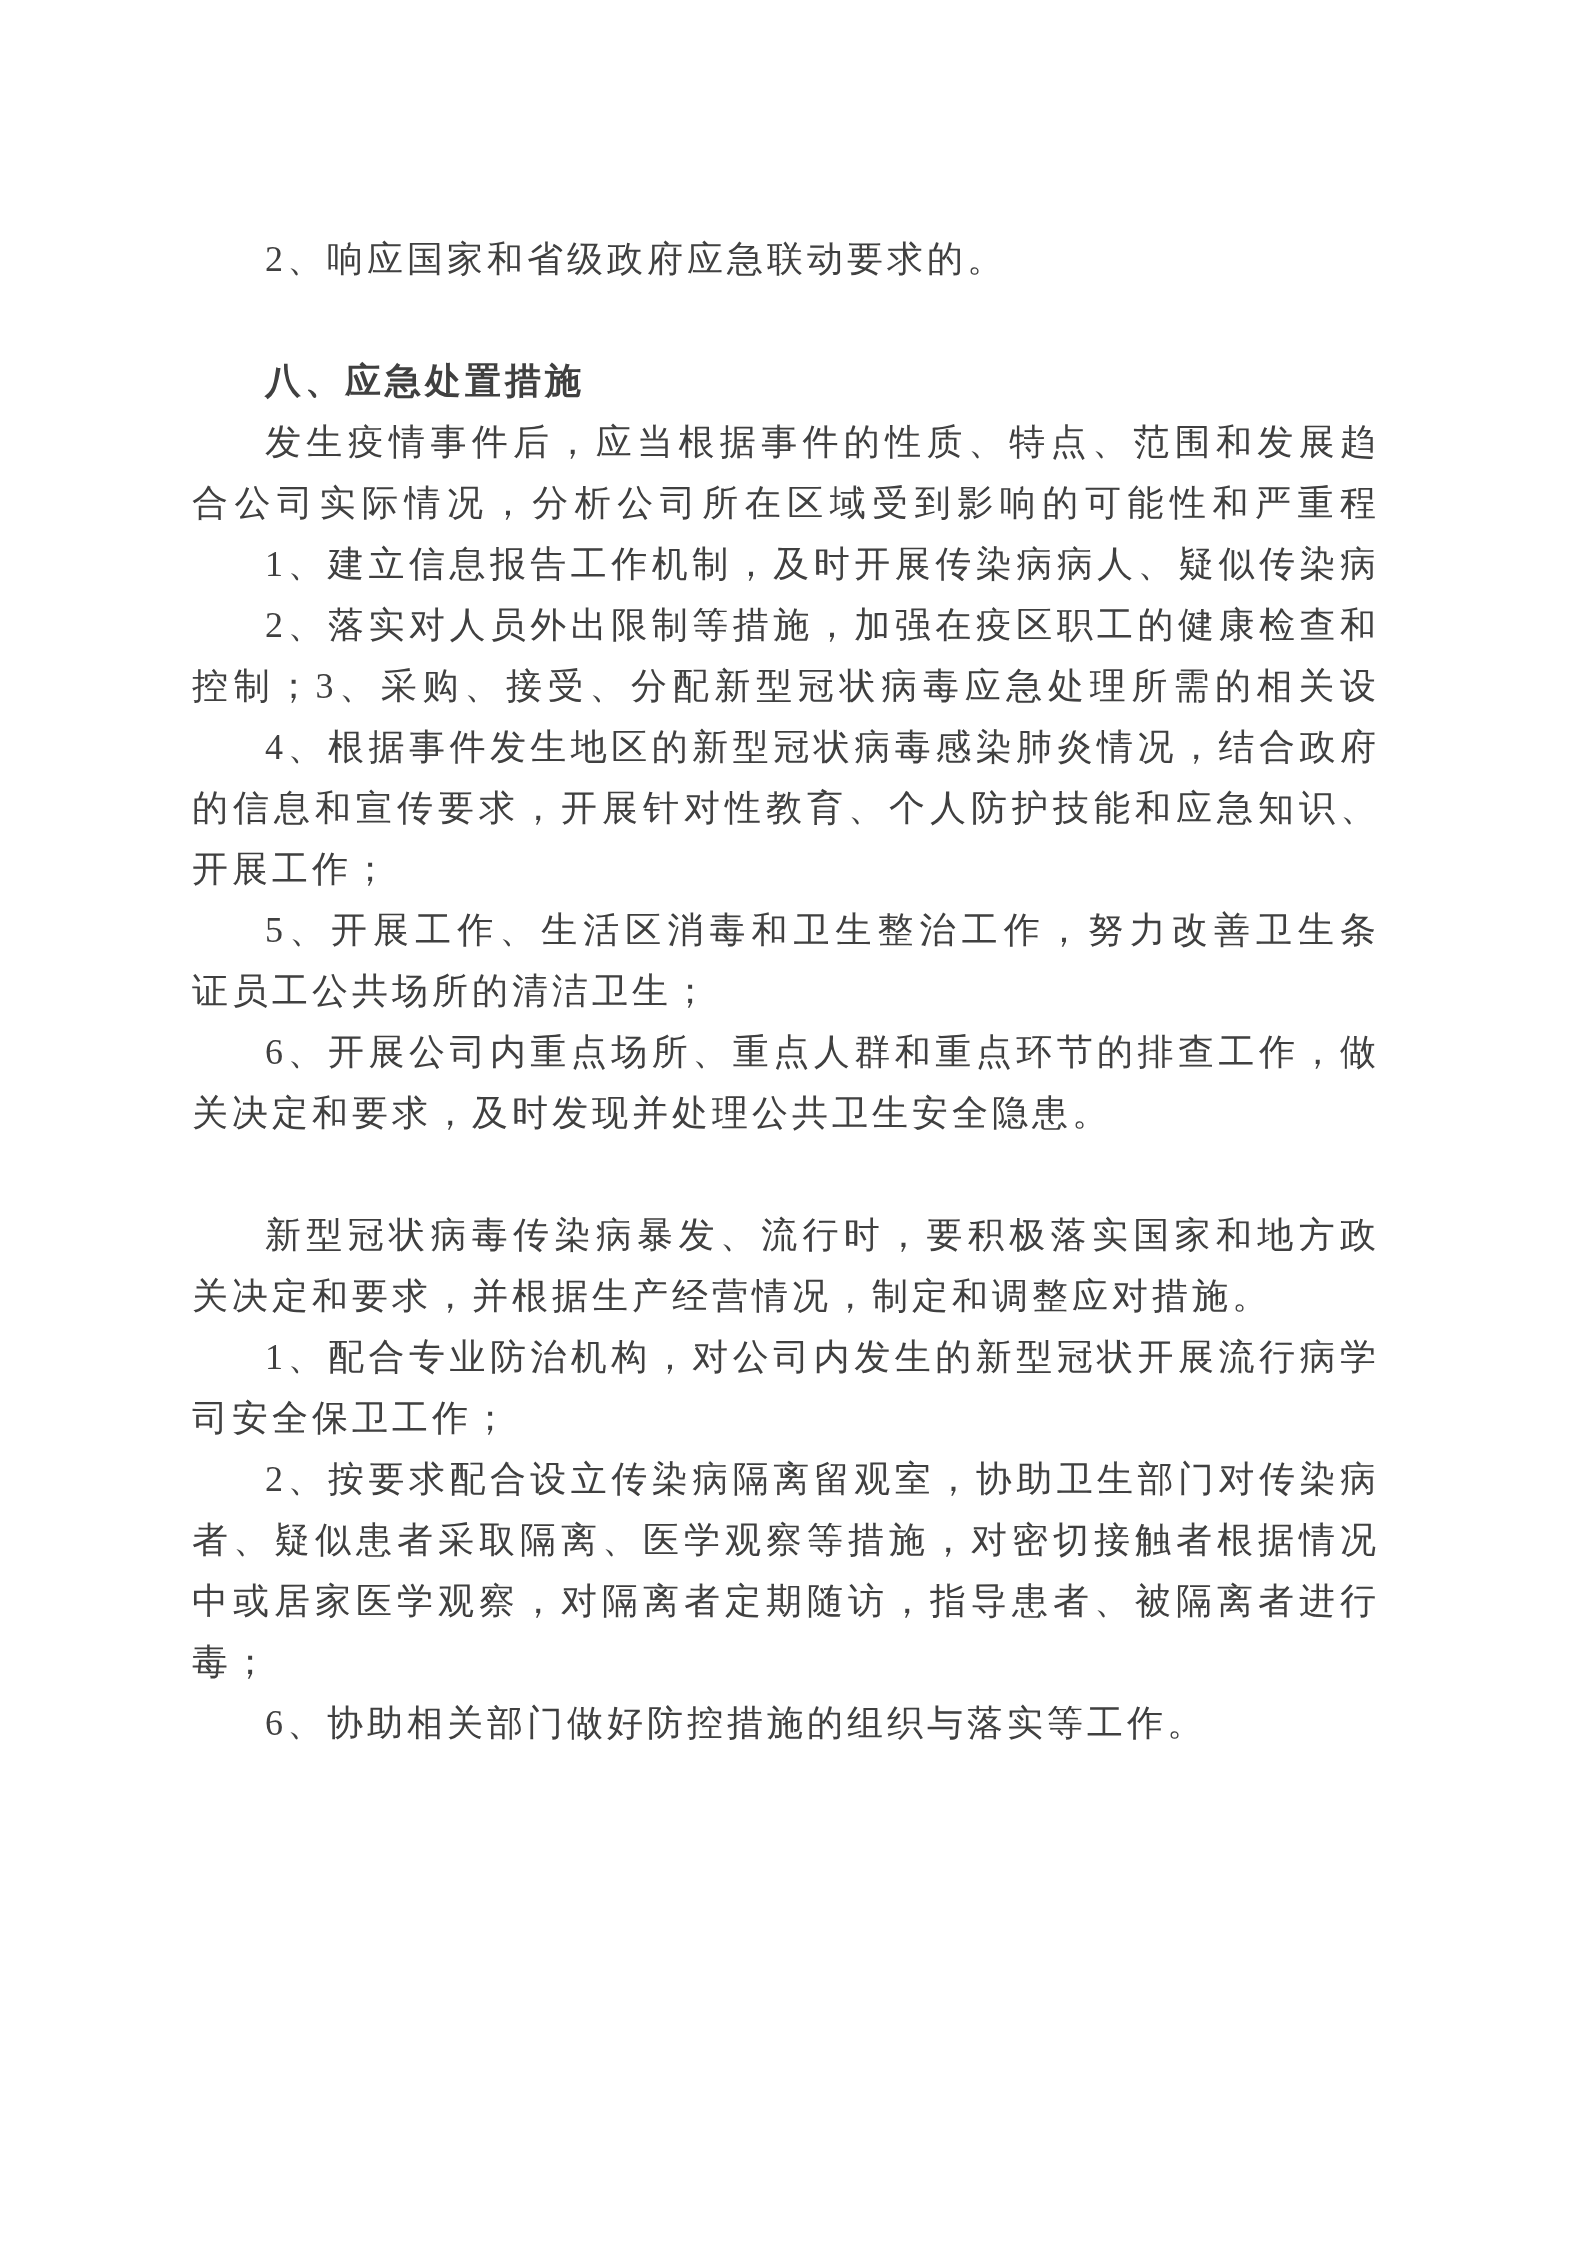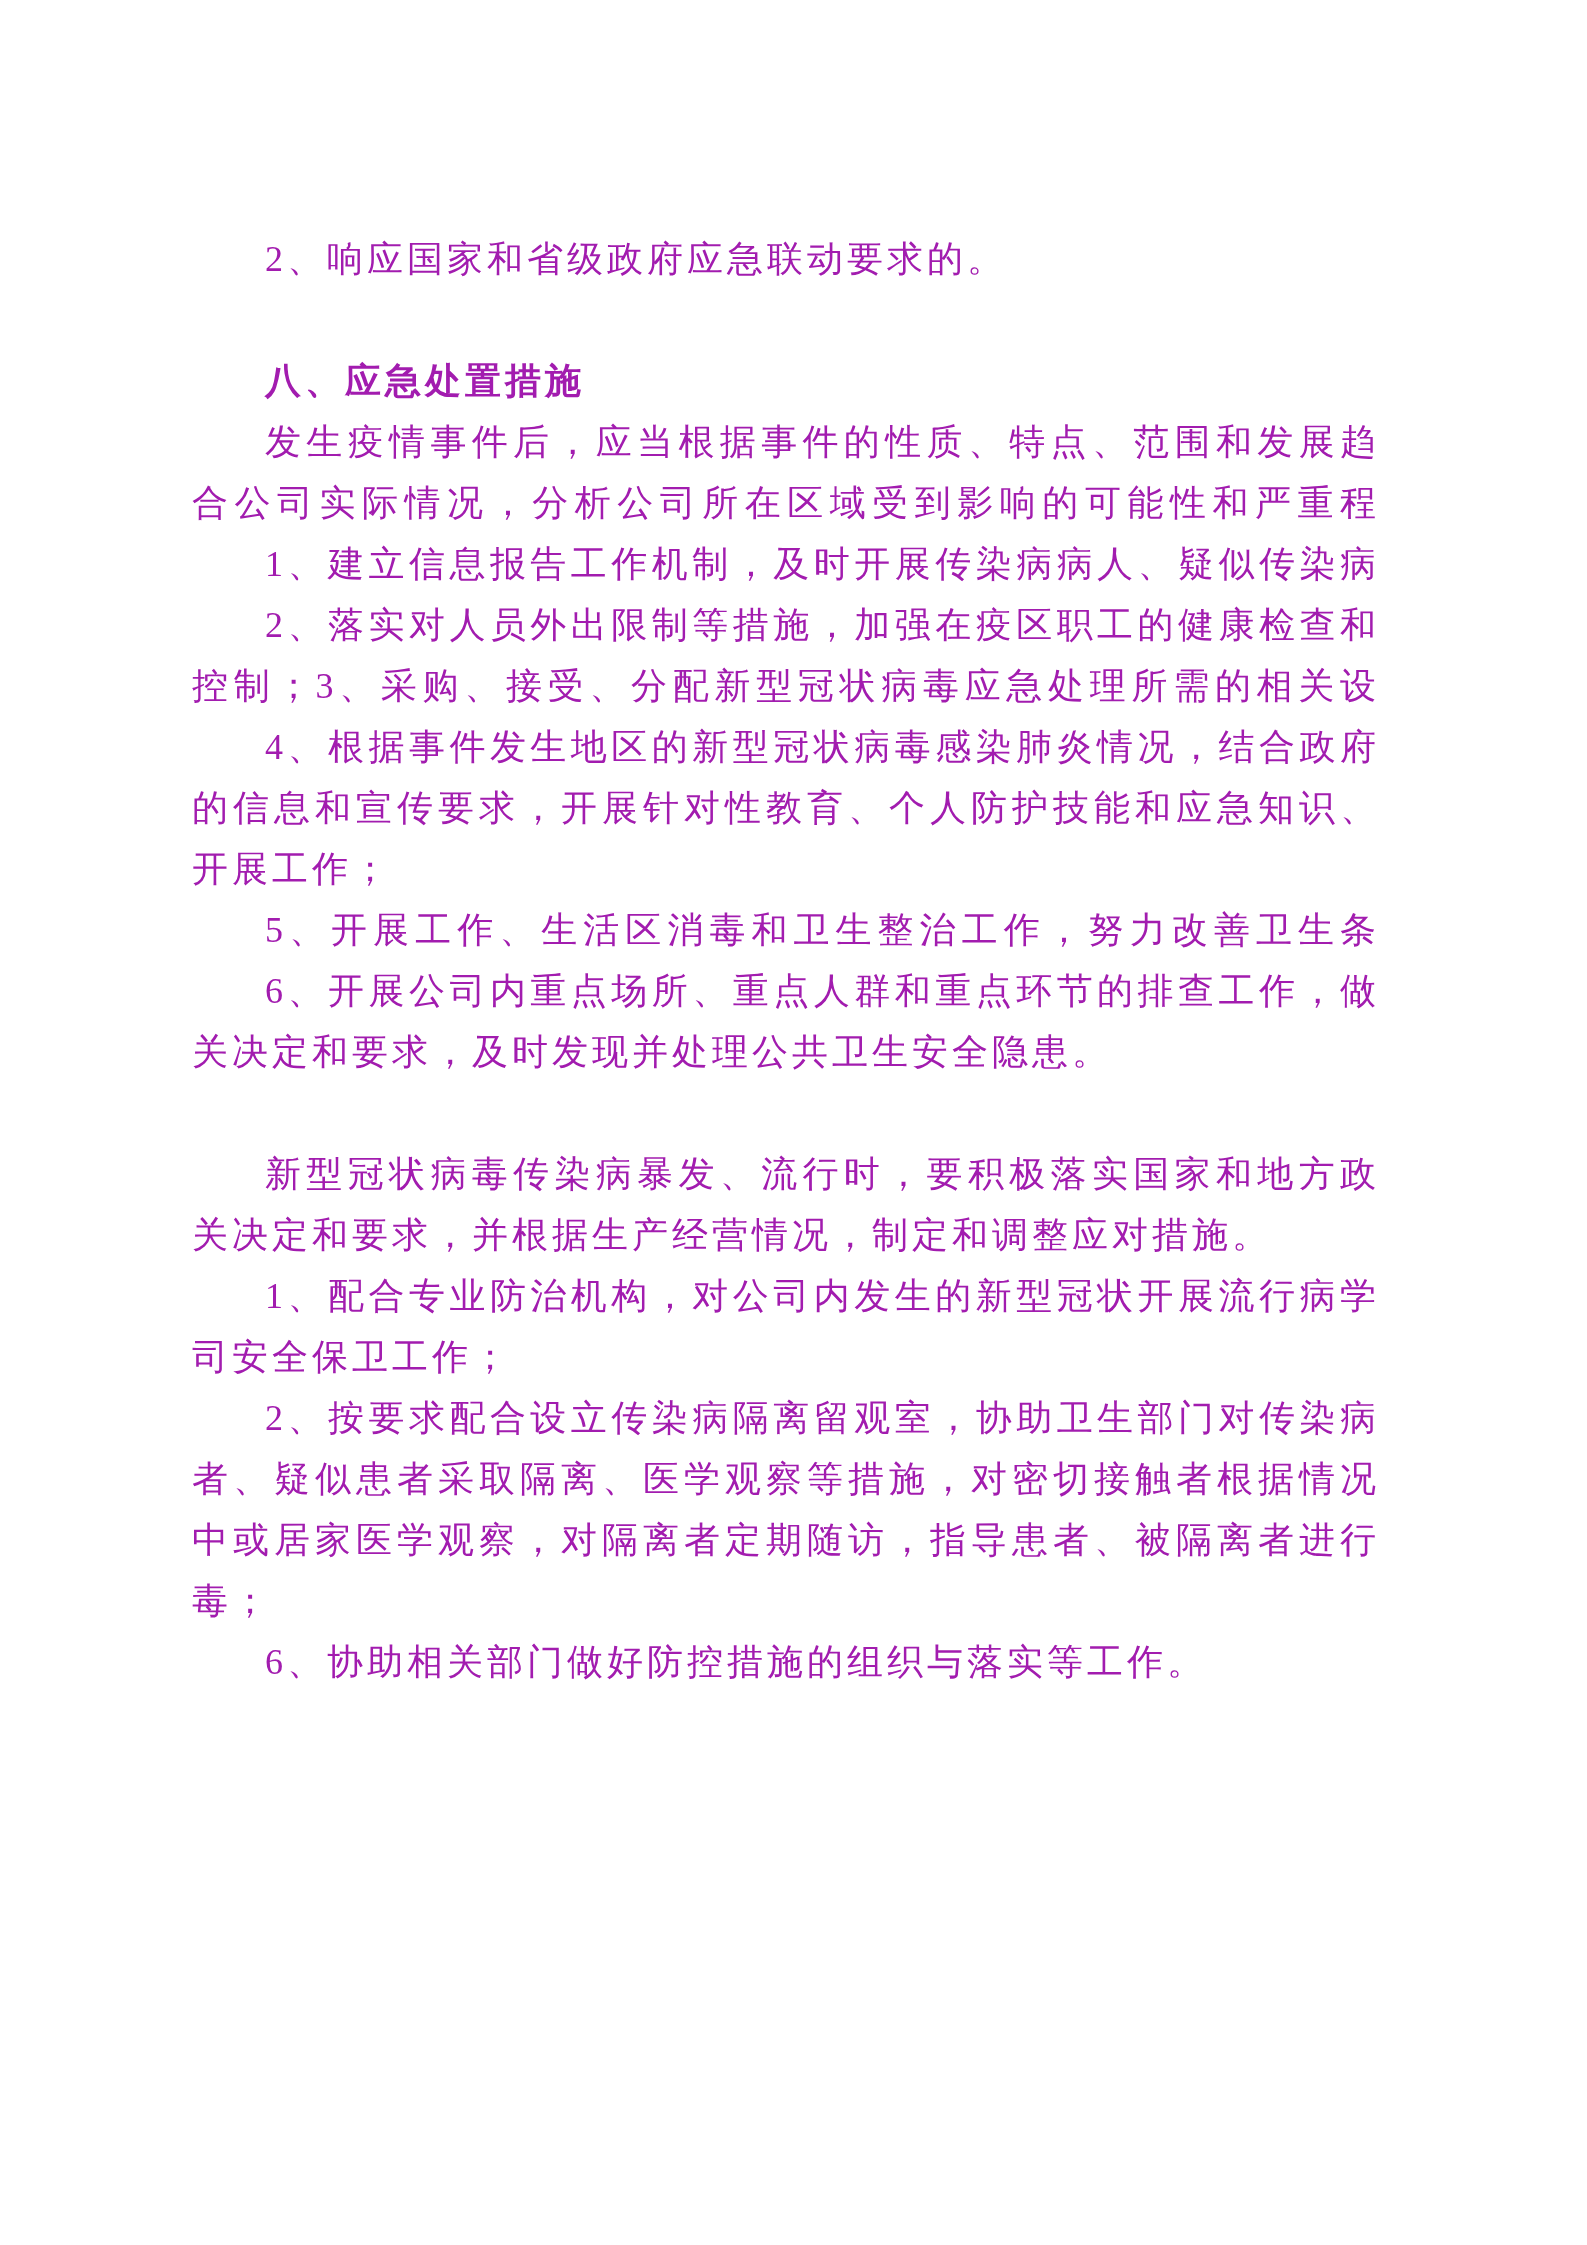--- a/index.html
+++ b/index.html
@@ -20,21 +20,21 @@
     top: 0;
     width: 1587px;
     height: 2245px;
     background: #ffffff;
   }
   .doc-body {
     position: absolute;
     left: 192px;
     top: 229px;
     width: 1188px;
-    color: #a21caf;
+    color: #404040;
     font-family: Liberation Serif, serif;
   }
   .line {
     height: 61px;
     line-height: 61px;
     font-size: 36px;
     letter-spacing: 4px;
     white-space: nowrap;
     text-align: left;
   }
@@ -65,20 +65,21 @@
       <div class="line heading indent">八、应急处置措施</div>
       <div class="line indent fill">发生疫情事件后，应当根据事件的性质、特点、范围和发展趋势，结</div>
       <div class="line fill">合公司实际情况，分析公司所在区域受到影响的可能性和严重程度，迅速</div>
       <div class="line indent fill">1、建立信息报告工作机制，及时开展传染病病人、疑似传染病病人</div>
       <div class="line indent fill">2、落实对人员外出限制等措施，加强在疫区职工的健康检查和差旅</div>
       <div class="line fill">控制；3、采购、接受、分配新型冠状病毒应急处理所需的相关设备、器</div>
       <div class="line indent fill">4、根据事件发生地区的新型冠状病毒感染肺炎情况，结合政府发布</div>
       <div class="line fill">的信息和宣传要求，开展针对性教育、个人防护技能和应急知识、技能的</div>
       <div class="line">开展工作；</div>
       <div class="line indent fill">5、开展工作、生活区消毒和卫生整治工作，努力改善卫生条件，保</div>
+      <div class="line">证员工公共场所的清洁卫生；</div>
       <div class="line indent fill">6、开展公司内重点场所、重点人群和重点环节的排查工作，做好公</div>
       <div class="line">关决定和要求，及时发现并处理公共卫生安全隐患。</div>
       <div class="line blank"></div>
       <div class="line indent fill">新型冠状病毒传染病暴发、流行时，要积极落实国家和地方政府的有</div>
       <div class="line">关决定和要求，并根据生产经营情况，制定和调整应对措施。</div>
       <div class="line indent fill">1、配合专业防治机构，对公司内发生的新型冠状开展流行病学调查，</div>
       <div class="line">司安全保卫工作；</div>
       <div class="line indent fill">2、按要求配合设立传染病隔离留观室，协助卫生部门对传染病患</div>
       <div class="line fill">者、疑似患者采取隔离、医学观察等措施，对密切接触者根据情况采取集</div>
       <div class="line fill">中或居家医学观察，对隔离者定期随访，指导患者、被隔离者进行家庭消</div>

